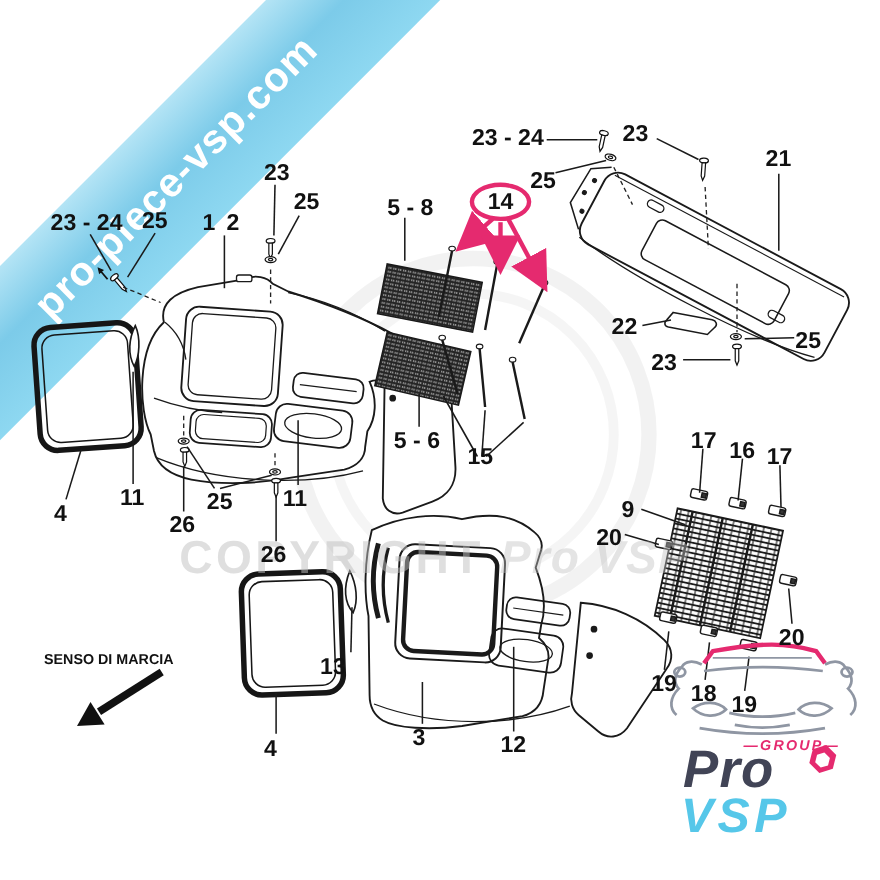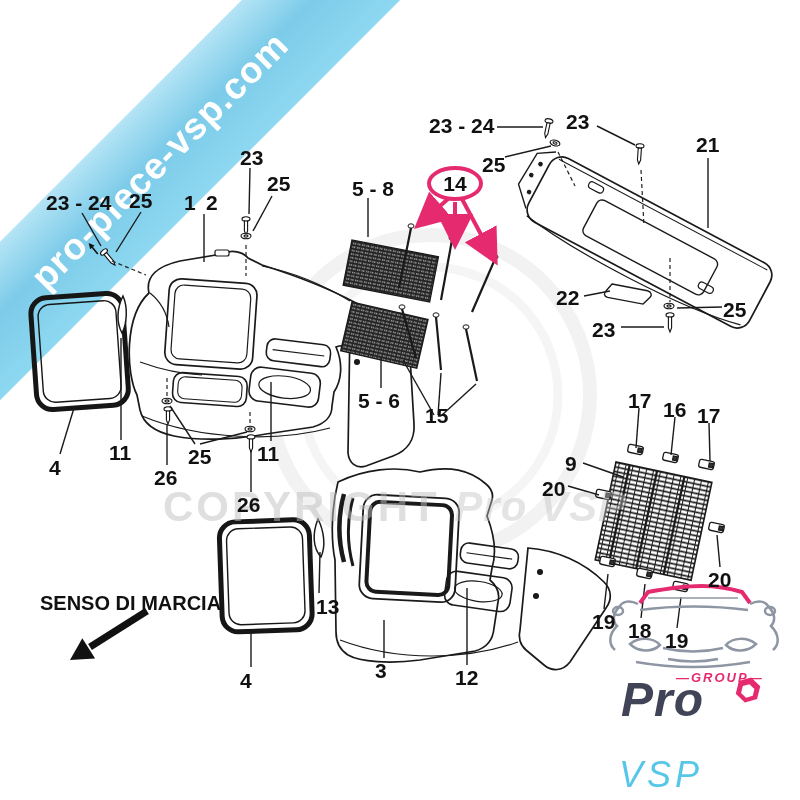--- a/index.html
+++ b/index.html
@@ -17,26 +17,26 @@
   #copyright-wm .brand{font-style:italic;font-weight:700;letter-spacing:1px;opacity:.85;}
   
   #art{position:absolute;left:0;top:0;z-index:3;}
   .pinkline{stroke:var(--accent-pink);}
   .pinkfill{fill:var(--accent-pink);}
   
   .co{position:absolute;z-index:6;font-weight:700;font-size:21px;color:#111;white-space:nowrap;}
   #co-14{border:4px solid var(--accent-pink);border-radius:50%;width:44px;height:25px;
          display:flex;align-items:flex-end;justify-content:center;left:427px;top:166px;padding:1px 2px;}
   
-  #senso{position:absolute;left:40px;top:592px;z-index:6;font-weight:700;font-size:20px;color:#111;}
+  #senso{position:absolute;left:40px;top:592px;z-index:6;font-weight:700;font-size:13px;color:#111;}
   
   .logo-txt{position:absolute;z-index:6;font-style:italic;white-space:nowrap;}
   #logo-group{left:676px;top:670px;color:var(--accent-pink);font-weight:700;font-size:13px;letter-spacing:2px;}
   #logo-pro{left:621px;top:672px;color:var(--logo-dark);font-weight:800;font-size:48px;letter-spacing:1px;}
-  #logo-vsp{left:619px;top:754px;color:var(--logo-cyan);font-weight:400;font-size:36px;letter-spacing:4px;}
+  #logo-vsp{left:619px;top:717px;color:var(--logo-cyan);font-weight:700;font-size:44px;letter-spacing:4px;}
 </style>
 </head>
 <body>
 
 <div id="stage">
 
   <div id="ribbon">
     <span>pro-piece-vsp.com</span>
   </div>
 
@@ -380,21 +380,21 @@
   <div class="co" style="left:708px;top:568px">20</div>
   <div class="co" style="left:592px;top:610px">19</div>
   <div class="co" style="left:628px;top:619px">18</div>
   <div class="co" style="left:665px;top:629px">19</div>
   <div class="co" style="left:109px;top:441px">11</div>
   <div class="co" style="left:154px;top:466px">26</div>
   <div class="co" style="left:188px;top:445px">25</div>
   <div class="co" style="left:257px;top:442px">11</div>
   <div class="co" style="left:237px;top:493px">26</div>
   <div class="co" style="left:49px;top:456px">4</div>
-  <div class="co" style="left:316px;top:595px">13</div>
+  <div class="co" style="left:291px;top:595px">13</div>
   <div class="co" style="left:240px;top:669px">4</div>
   <div class="co" style="left:375px;top:659px">3</div>
   <div class="co" style="left:455px;top:666px">12</div>
 
   <div id="senso">SENSO DI MARCIA</div>
 
   <div class="logo-txt" id="logo-group">—GROUP—</div>
   <div class="logo-txt" id="logo-pro">Pro</div>
   <div class="logo-txt" id="logo-vsp">VSP</div>
 </div>

